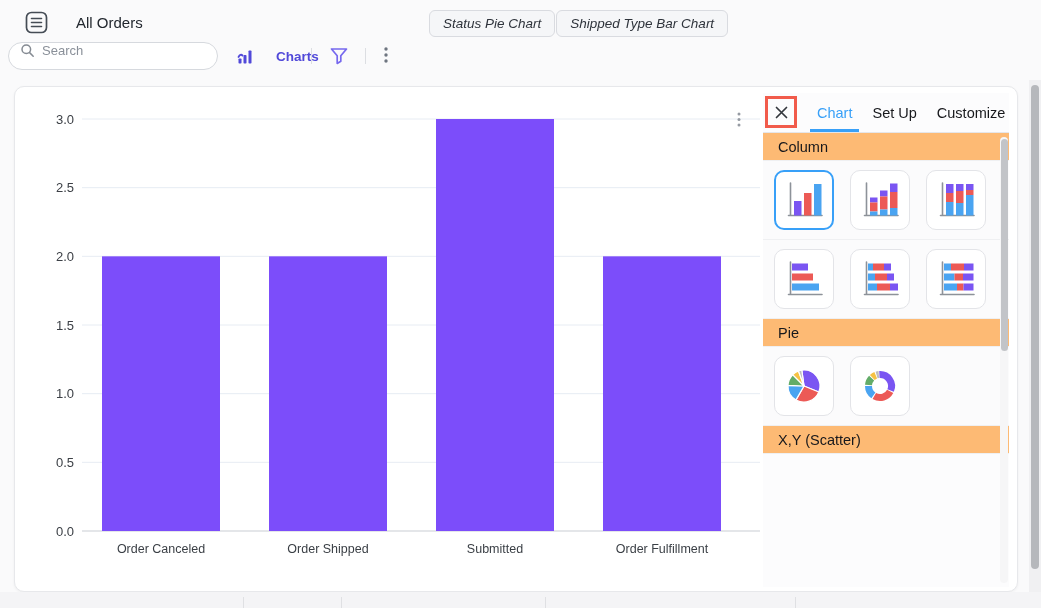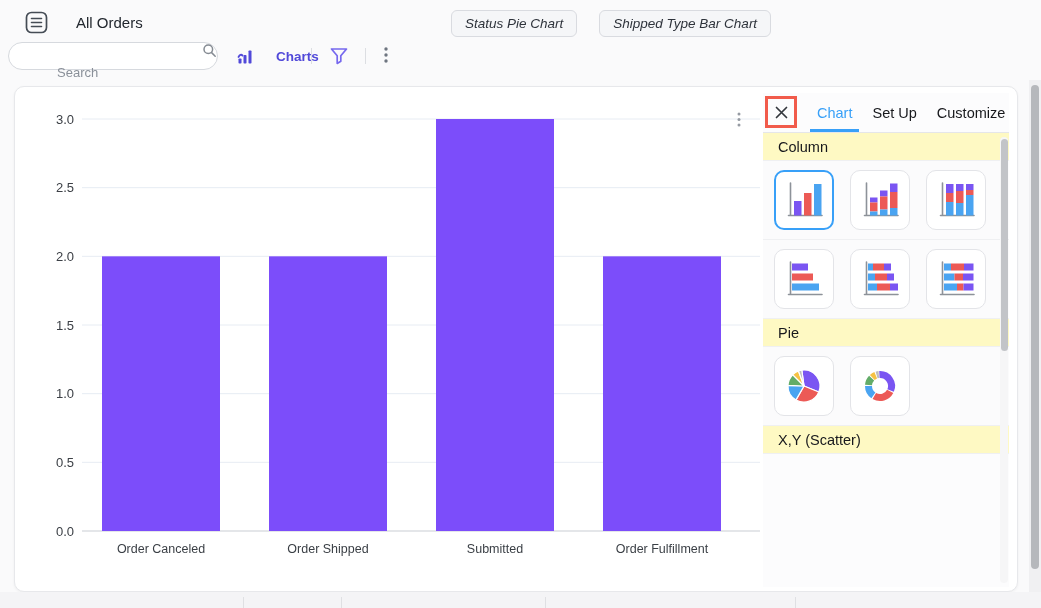--- a/index.html
+++ b/index.html
@@ -6,31 +6,31 @@
   html,body { width:1041px; height:608px; }
   body {
     position:relative; overflow:hidden;
     background:#FAFAFB;
     font-family:"Liberation Sans", sans-serif;
     color:#1F242B;
   }
   
   .view-icon { position:absolute; left:25px; top:11px; width:23px; height:23px; }
   .view-title { position:absolute; left:56px; top:14px; font-size:15px; font-weight:500; color:#22272E;margin-left:20px; }
-  .view-tabs { position:absolute; left:451px; top:10px; display:flex; gap:22px; }
+  .view-tabs { position:absolute; left:429px; top:10px; display:flex; gap:1px; }
   .vtab {
     font-style:italic; font-size:13.5px; color:#2E333B;
     background:#F5F6F8; border:1px solid #D9DBE0; border-radius:6px;
     height:27px; padding:0 13px; display:flex; align-items:center; cursor:pointer;
     font-family:"Liberation Sans", sans-serif;
   }
   .search {
     position:absolute; left:8px; top:42px; width:210px; height:28px;
     background:#fff; border:1px solid #D6D9DE; border-radius:15px;
-    display:flex; align-items:flex-end; padding-left:11px; gap:7px;flex-direction:column;
+    display:flex; align-items:flex-start; padding-left:11px; gap:7px;
   }
   .search input {
     border:none; outline:none; background:transparent; width:160px;
     font-size:13px; color:#30353C; font-family:"Liberation Sans", sans-serif;
   }
   .search input::placeholder { color:#8A9099; }
   .charts-btn {
     position:absolute; left:237px; top:45px; height:23px;
     display:flex; align-items:center; gap:22px; cursor:pointer;
     color:var(--accent); font-size:13.5px; font-weight:700; border:none; background:transparent;
@@ -65,21 +65,21 @@
   }
   .ptab:first-of-type { margin-left:11px; }
   .ptab.active { color:var(--tabblue); }
   .ptab.active::after {
     content:""; position:absolute; left:-7px; right:-7px; bottom:0; height:3px;
     background:var(--tabblue);
   }
   .panel-content { height:454px; overflow:hidden; }
   .section-header {
     height:28px; line-height:28px; padding-left:15px;
-    font-size:14.5px; color:#17181C; background:#fef9c3;
+    font-size:14.5px; color:#17181C; background:#fdba74;
     border-bottom:1px solid #EFF0F2;
   }
   .tiles {
     display:flex; gap:16px; padding:9px 11px; background:#FBFBFC;
     border-bottom:1px solid #EFF0F2;
   }
   .tile {
     width:60px; height:60px; background:#fff; border:1px solid #E3E4E8;
     border-radius:10px; display:flex; align-items:center; justify-content:center;
     cursor:pointer;

